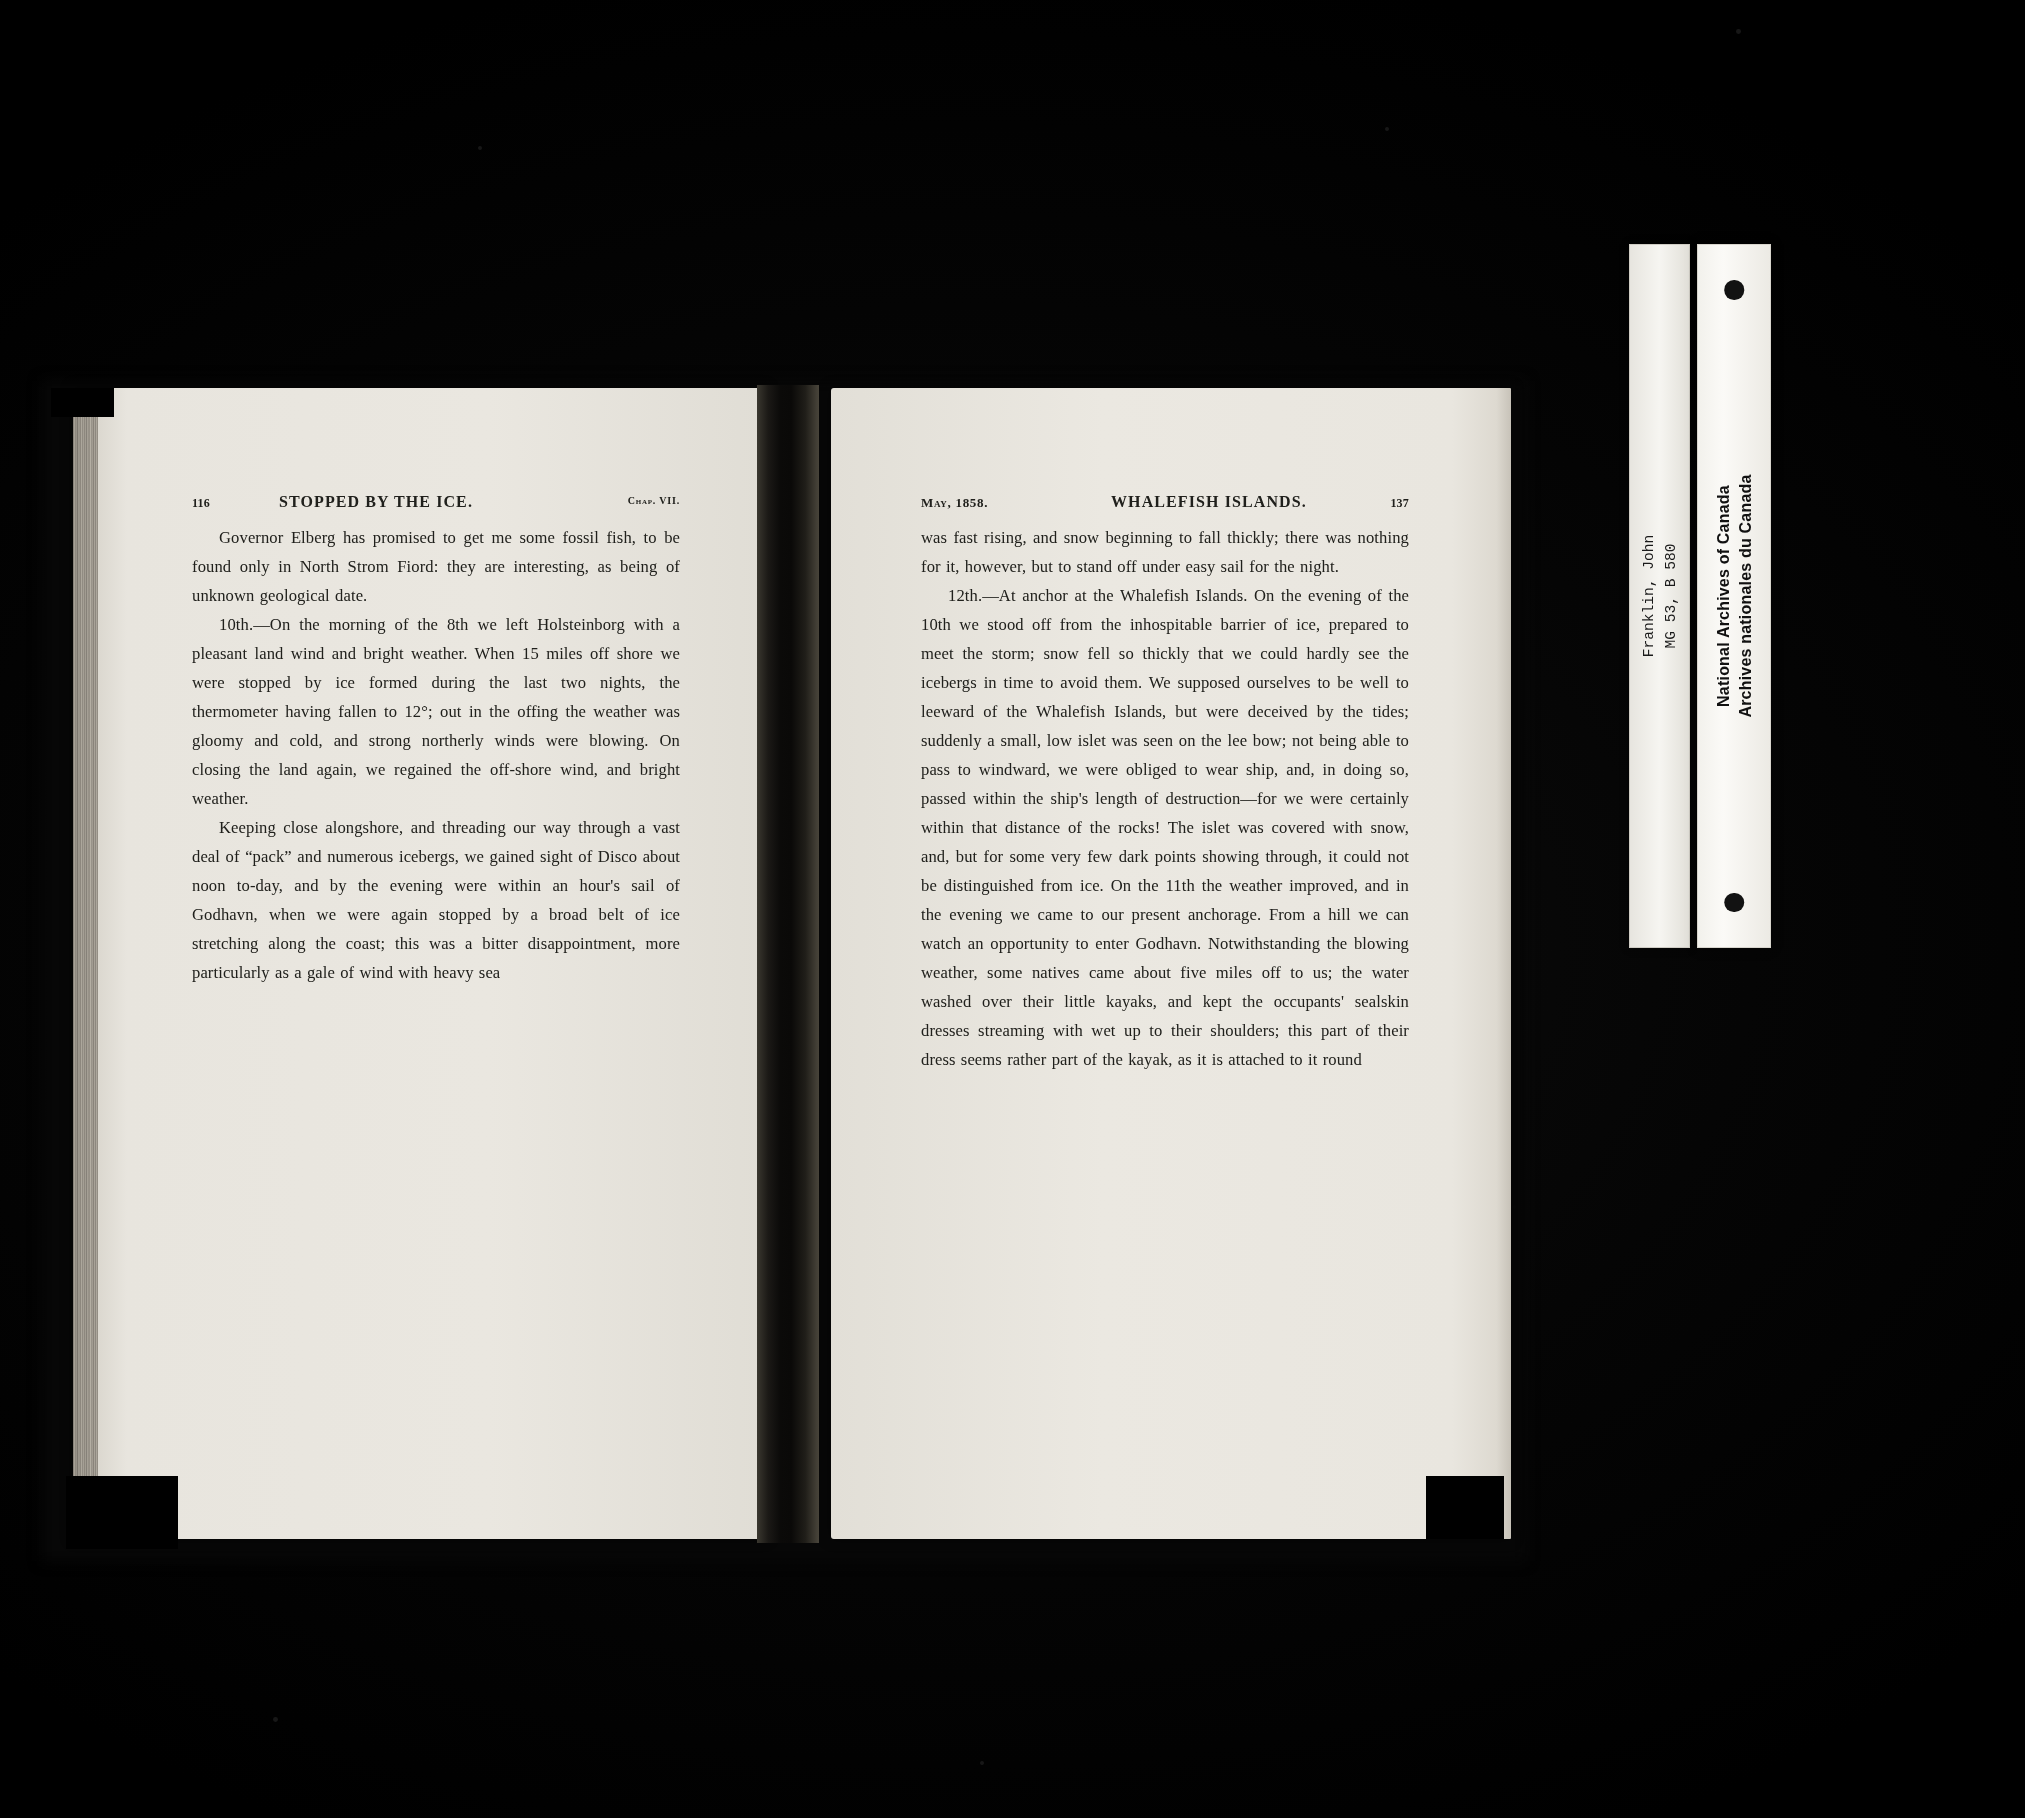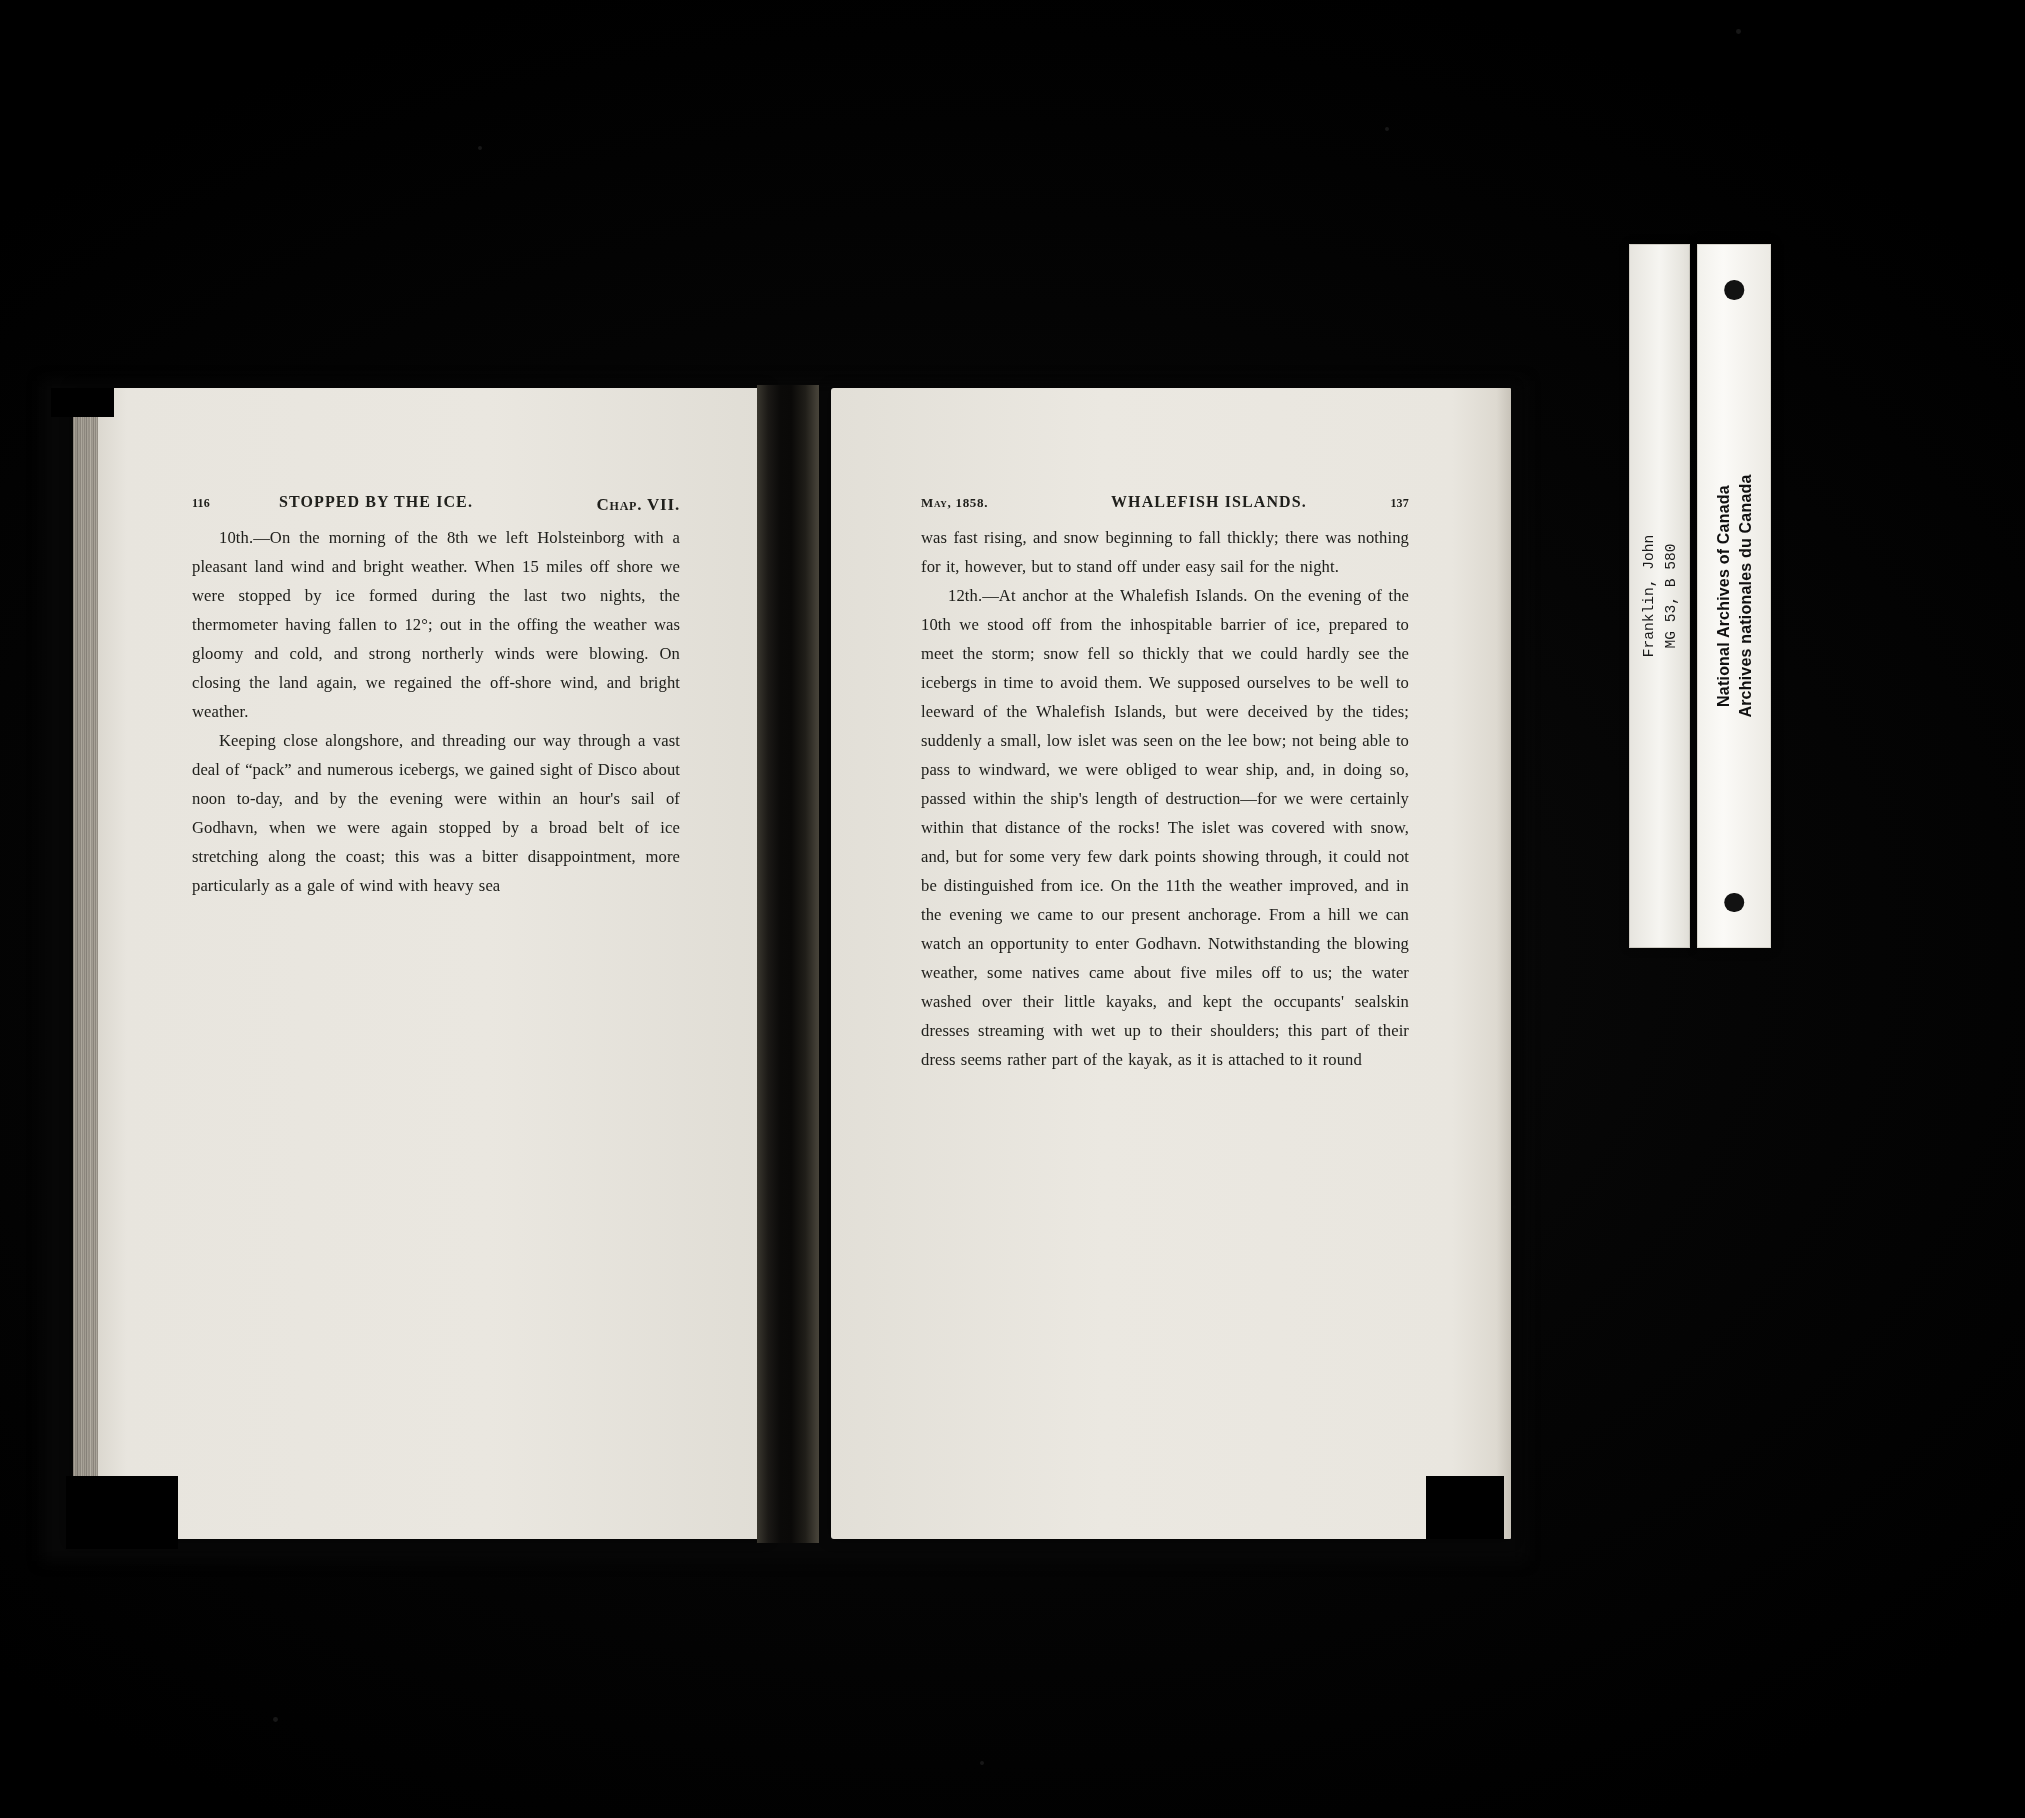--- a/index.html
+++ b/index.html
@@ -128,21 +128,21 @@
     position: absolute;
     font-variant: small-caps;
     font-weight: 600;
     letter-spacing: 1.1px;
     font-size: 16px;
   }
   .rh-chap {
     position: absolute;
     font-variant: small-caps;
     letter-spacing: 0.8px;
-    font-size: 17px;
+    font-size: 10px;
     font-weight: 600;
     margin-left: 48px;
   }
 
   .left .rh-folio { left: 0; top: 2.9px; }
   .left .rh-title { left: 87px; top: 0; }
   .left .rh-chap  { right: 0; top: 1.5px; }
 
   .right .rh-folio { right: 0; top: 2.9px; }
   .right .rh-title { left: 190px; top: 0; }
@@ -239,20 +239,21 @@
     <div class="leaf-edge"></div>
 
     <div class="text-col">
       <div class="running-head">
         <span class="rh-folio">116</span>
         <span class="rh-title">STOPPED BY THE ICE.</span>
         <span class="rh-chap">Chap. VII.</span>
       </div>
 
       <div class="body-text">
+        <p>Governor Elberg has promised to get me some fossil fish, to be found only in North Strom Fiord: they are interesting, as being of unknown geological date.</p>
         <p>10th.—On the morning of the 8th we left Holsteinborg with a pleasant land wind and bright weather. When 15 miles off shore we were stopped by ice formed during the last two nights, the thermometer having fallen to 12°; out in the offing the weather was gloomy and cold, and strong northerly winds were blowing. On closing the land again, we regained the off-shore wind, and bright weather.</p>
         <p>Keeping close alongshore, and threading our way through a vast deal of “pack” and numerous icebergs, we gained sight of Disco about noon to-day, and by the evening were within an hour's sail of Godhavn, when we were again stopped by a broad belt of ice stretching along the coast; this was a bitter disappointment, more particularly as a gale of wind with heavy sea</p>
       </div>
     </div>
   </div>
 
   <div class="gutter"></div>
 
   <div class="page right">
     <div class="text-col">

